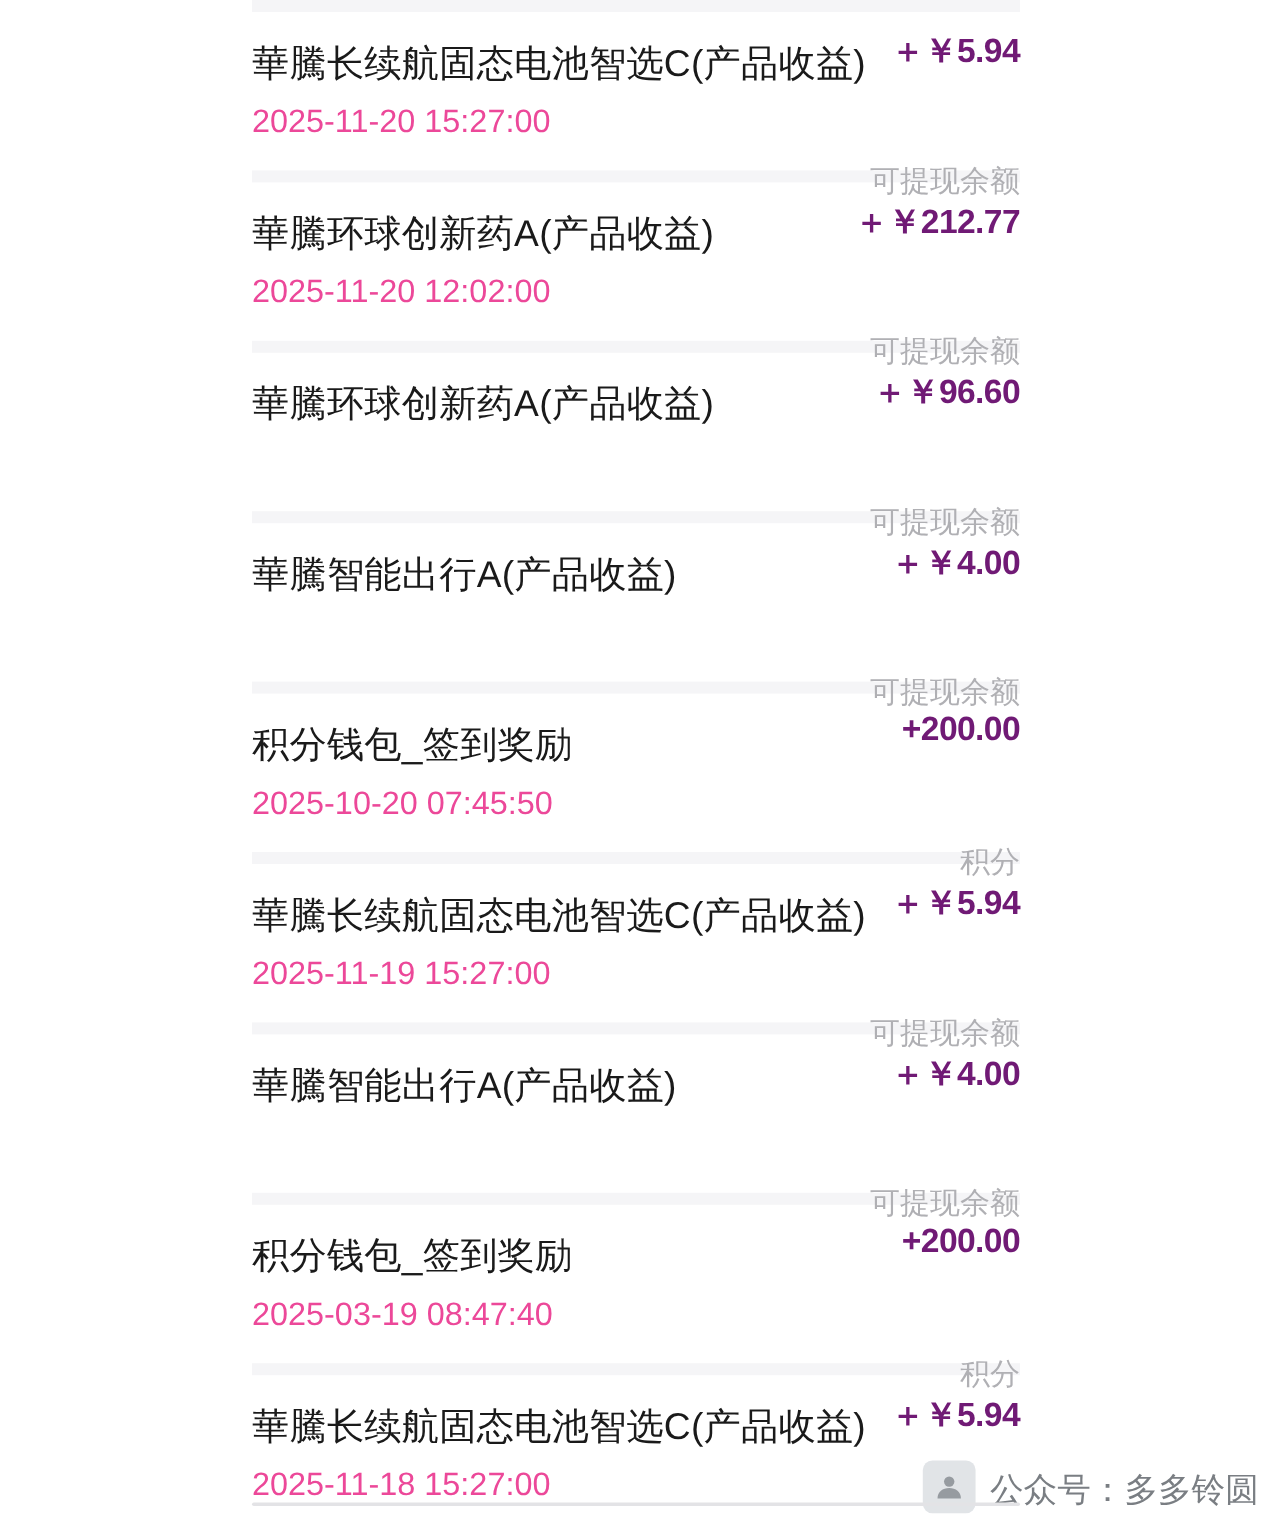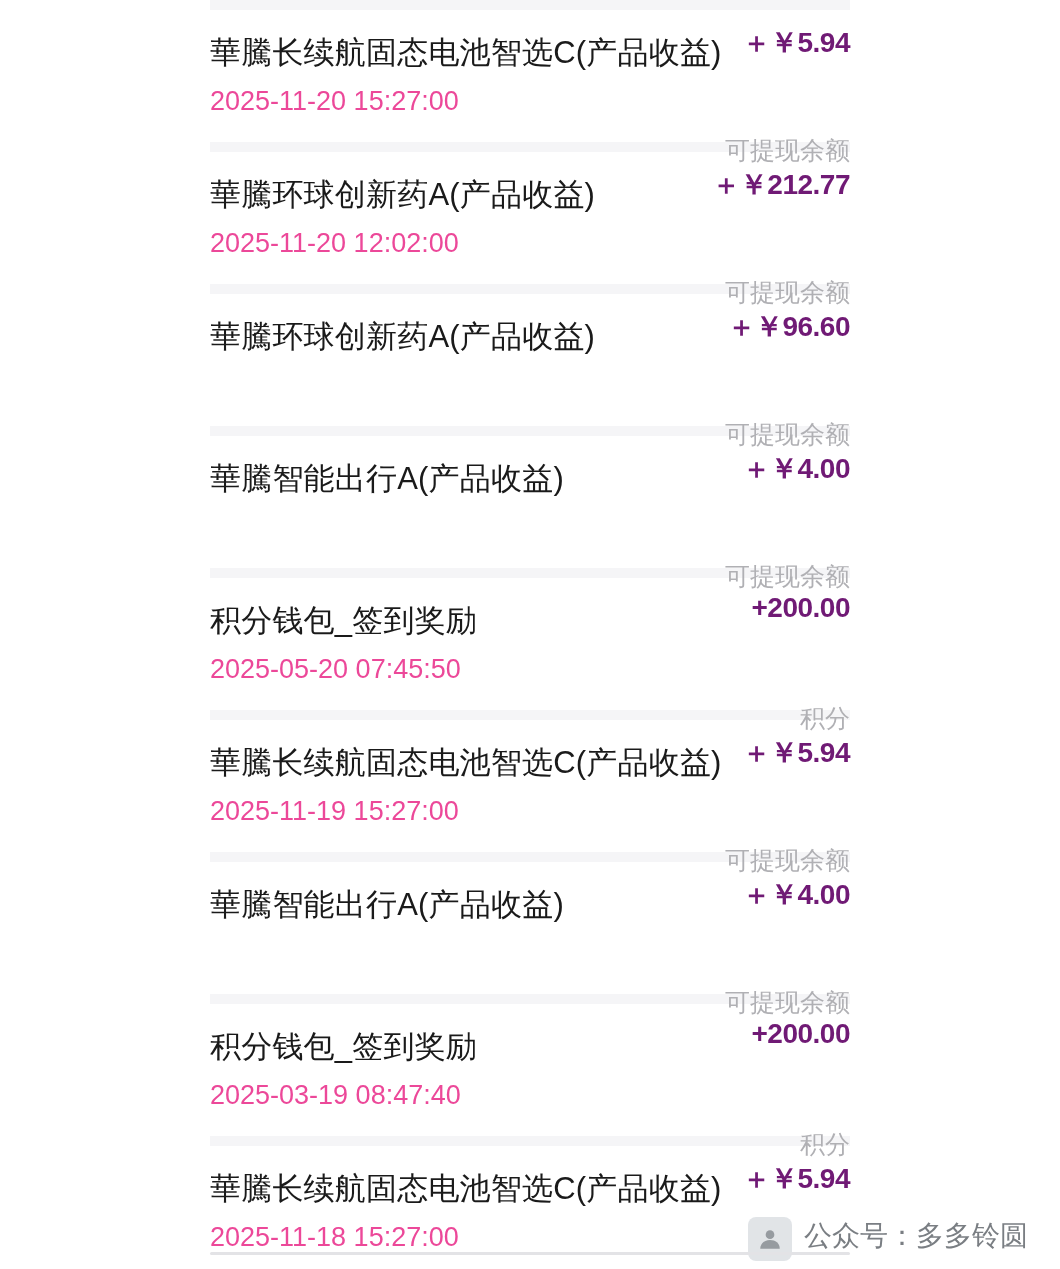--- a/index.html
+++ b/index.html
@@ -72,24 +72,24 @@
     position: absolute;
     right: 0;
     top: 78px;
     font-size: 25px;
     color: #b0b0b4;
     white-space: nowrap;
     margin-top: 46px;
   }
   .watermark {
     position: absolute;
-    right: 32px;
+    right: 11px;
     bottom: 8px;
     display: flex;
-    align-items: flex-start;
+    align-items: flex-end;
     gap: 12px;
     opacity: 0.92;
   }
   .wm-badge {
     width: 44px;
     height: 44px;
     border-radius: 8px;
     background: #dfe2e6;
     display: flex;
     align-items: center;
@@ -152,21 +152,21 @@
           <div class="title">華騰智能出行A(产品收益)</div>
           <div class="amount">＋￥4.00</div>
           <div class="sub">可提现余额</div>
         </div>
       </div>
       <div class="divider"></div>
       <div class="row">
         <div class="row-inner">
           <div class="title">积分钱包_签到奖励</div>
           <div class="amount">+200.00</div>
-          <div class="time">2025-05-20 07:45:50</div>
+          <div class="time">2025-10-20 07:45:50</div>
           <div class="sub">积分</div>
         </div>
       </div>
       <div class="divider"></div>
       <div class="row">
         <div class="row-inner">
           <div class="title">華騰长续航固态电池智选C(产品收益)</div>
           <div class="amount">＋￥5.94</div>
           <div class="time">2025-11-19 15:27:00</div>
           <div class="sub">可提现余额</div>

